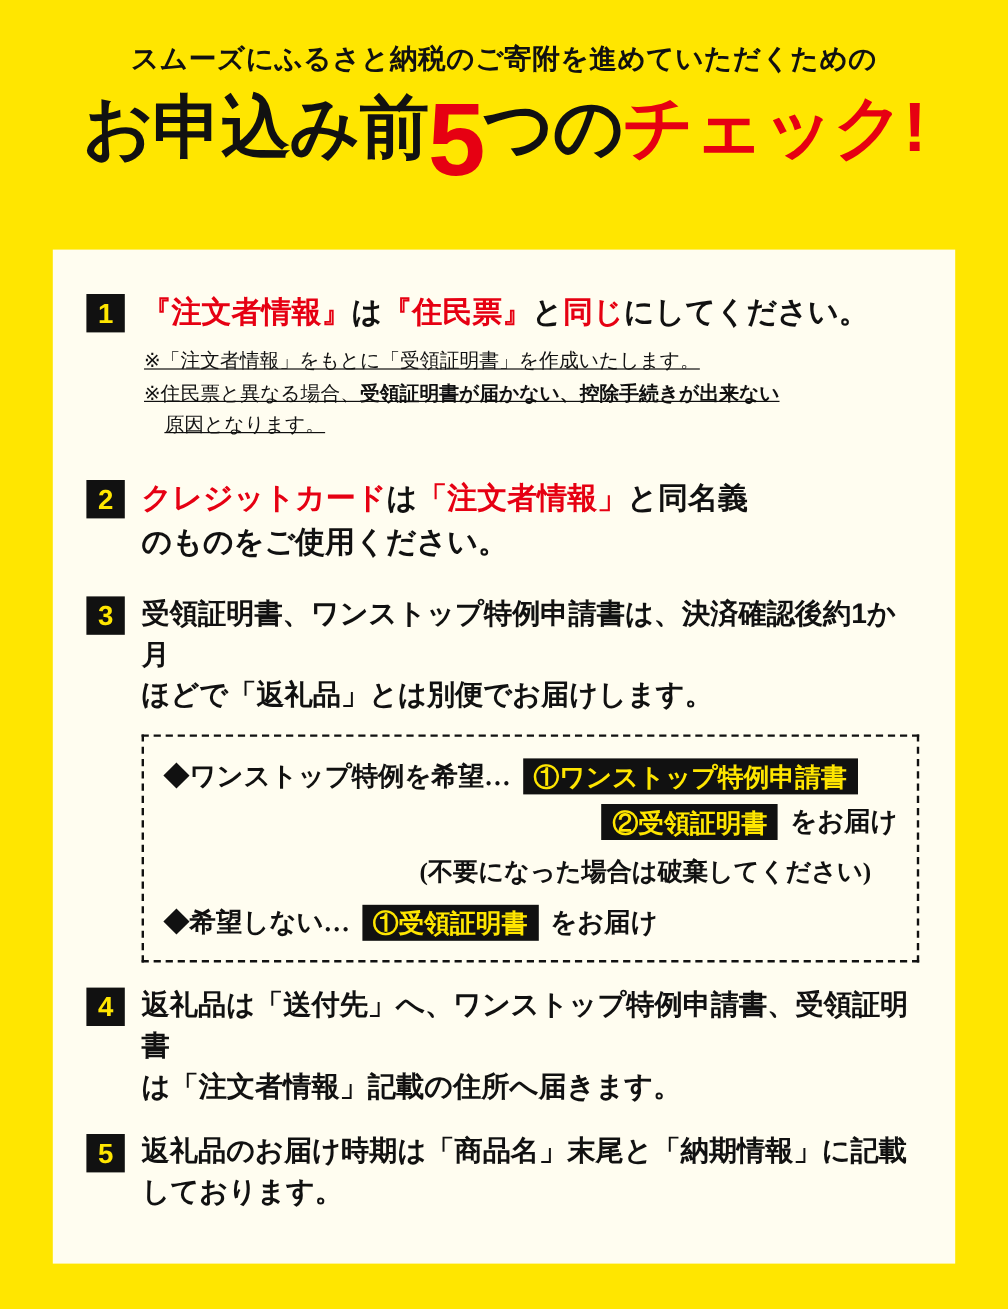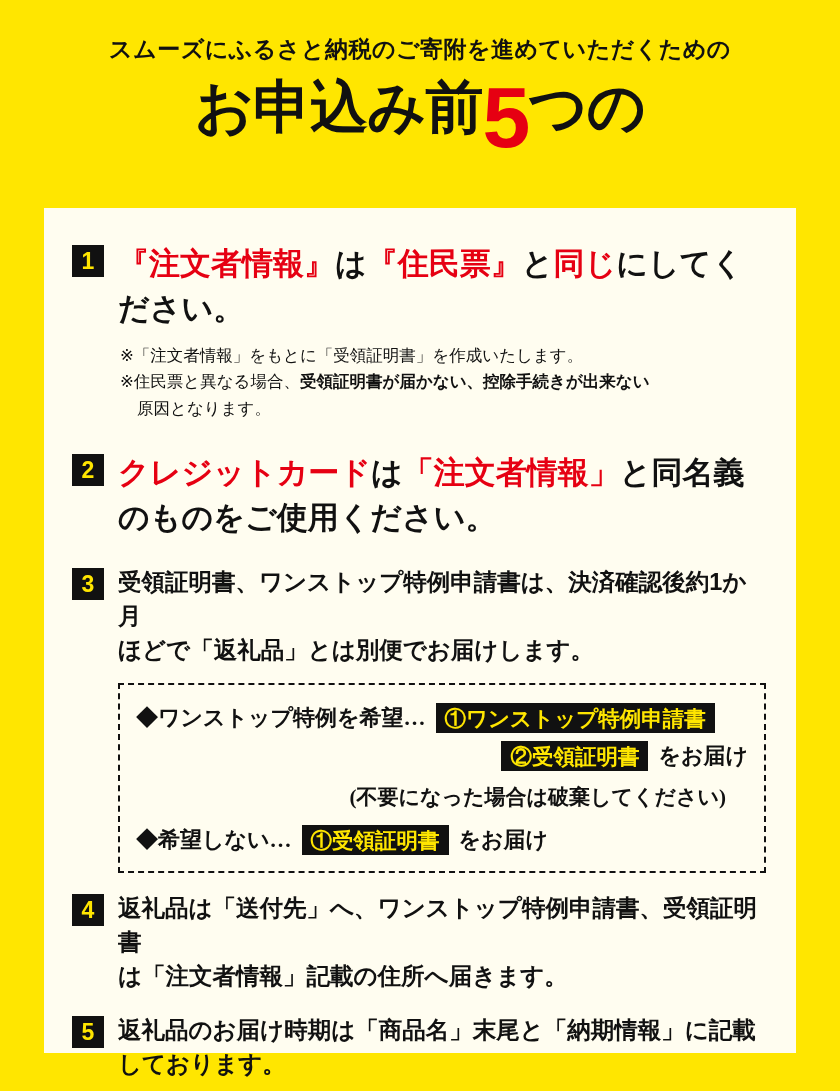--- a/index.html
+++ b/index.html
@@ -83,36 +83,37 @@
     font-weight: bold;
     line-height: 32px;
     text-align: center;
     margin-right: 14px;
     margin-top: 3px;
   }
   .item-body {
     flex: 1 1 auto;
   }
   .line {
-    font-size: 31px;
+    font-size: 25px;
     font-weight: bold;
     line-height: 1.45;
     color: #111111;
   }
   .line.smaller {
     font-size: 23.5px;
   }
   .red { color: #e60012; }
 
   .notes {
     margin: 10px 0 0 2px;
     font-size: 16.5px;
     line-height: 1.6;
     color: #111111;
     font-weight: normal;
+    text-decoration: underline;
   }
   .note-strong { font-weight: bold; }
   .note-indent { padding-left: 17px; display: block; }
 
   .gap-1 { height: 24px; }
   .gap-2 { height: 18px; }
   .gap-3 { height: 14px; }
 
   
   .dotted-box {
@@ -157,20 +158,21 @@
 <body>
 
 <div class="page">
 
   <div class="header">
     <div class="header-lead">スムーズにふるさと納税のご寄附を進めていただくための</div>
     <div class="header-title">
       <span class="ht-black">お申込み前</span>
       <span class="ht-num">5</span>
       <span class="ht-black">つの</span>
+      <span class="ht-red">チェック!</span>
     </div>
   </div>
 
   <div class="card">
 
     <div class="item">
       <div class="num-badge">1</div>
       <div class="item-body">
         <div class="line">
           <span class="red">『注文者情報』</span><span>は</span><span class="red">『住民票』</span><span>と</span><span class="red">同じ</span><span>にしてください。</span>

